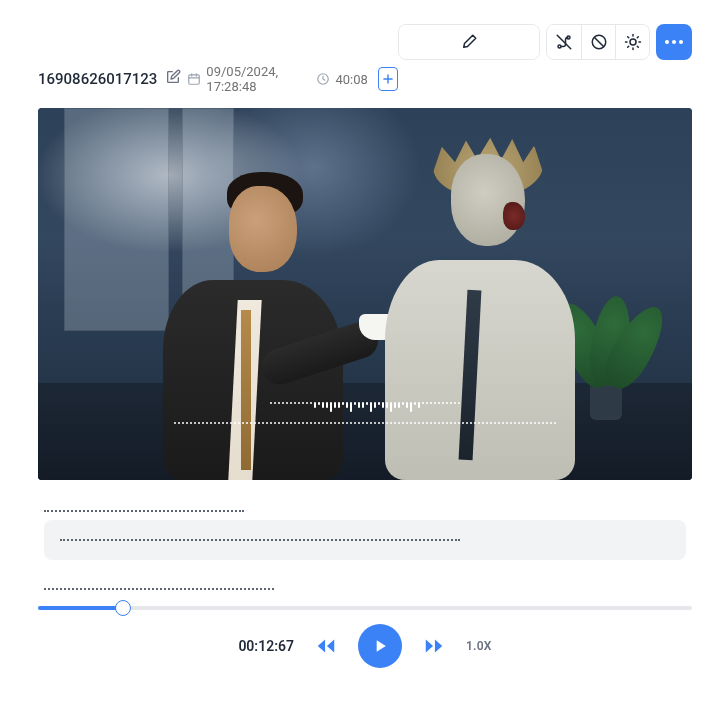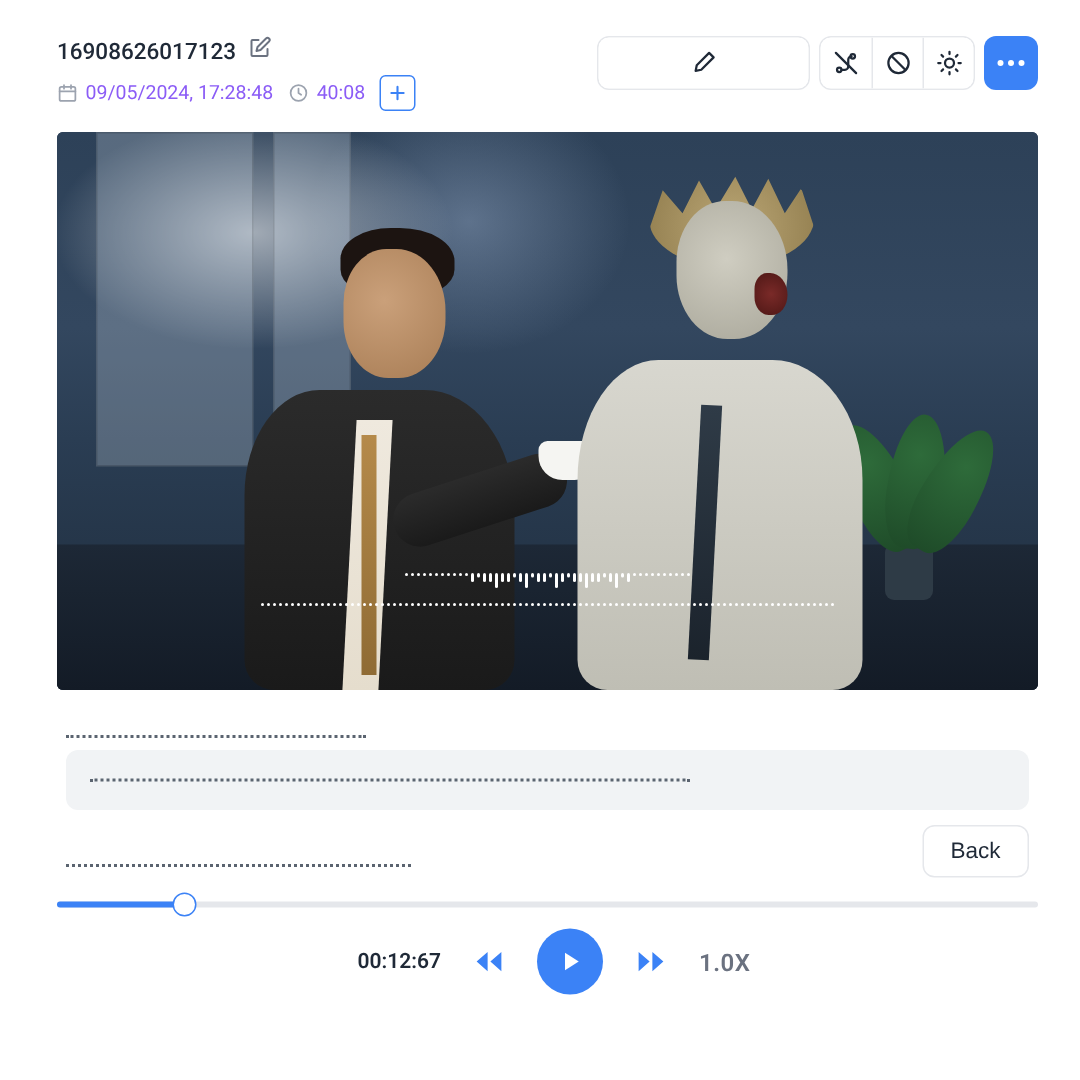--- a/index.html
+++ b/index.html
@@ -8,24 +8,24 @@
     background: #fff;
     width: 720px;
     height: 720px;
     overflow: hidden;
     color: #111;
   }
   .wrap { padding: 24px 28px 0 38px; }
 
   
   .head { display: flex; align-items: flex-start; justify-content: space-between; }
-  .head-left { display: flex; flex-direction: column; gap: 6px; }
+  .head-left { display: flex; flex-direction: row; gap: 6px; margin-top: 40px; }
   .title-row { display: flex; align-items: center; gap: 8px; }
   .title { font-size: 15px; font-weight: 500; color: #1f2937; }
-  .meta-row { display: flex; align-items: center; gap: 10px; font-size: 13px; color: #8b5cf6; }
+  .meta-row { display: flex; align-items: center; gap: 10px; font-size: 13px; color: #737373; }
   .meta-item { display: flex; align-items: center; gap: 5px; }
   .meta-icon { width: 14px; height: 14px; flex: none; }
   .add-btn {
     width: 24px; height: 24px; border: 1px solid #3b82f6; border-radius: 4px;
     background: #fff; display: flex; align-items: center; justify-content: center;
     cursor: pointer;
   }
   .add-btn svg { width: 14px; height: 14px; }
 
   .toolbar { display: flex; gap: 6px; align-items: center; }
@@ -139,21 +139,21 @@
   .transport {
     margin-top: 6px; display:flex; align-items:center; justify-content:center; gap:18px;
   }
   .time-label { font-size:14px; font-weight:600; color:#1f2937; min-width:70px; text-align:right; }
   .tbtn { border:none; background:transparent; cursor:pointer; display:flex; align-items:center; justify-content:center; }
   .skip { width:28px; height:28px; }
   .play-btn {
     width:44px; height:44px; border-radius:50%; background:#3b82f6; color:#fff;
     display:flex; align-items:center; justify-content:center; cursor:pointer; border:none;
   }
-  .speed { font-size:16px; font-weight:600; color:#6b7280; letter-spacing:0.02em; min-width:40px; }
+  .speed { font-size:12px; font-weight:600; color:#6b7280; letter-spacing:0.02em; min-width:40px; }
 </style>
 </head>
 <body>
 
 <div class="wrap">
   <div class="head">
     <div class="head-left">
       <div class="title-row">
         <span class="title">16908626017123</span>
         <span style="cursor:pointer">
@@ -410,21 +410,20 @@
     <div class="dotted-row">
         <div class="dotted d1"></div>
       </div>
     <div class="input-block">
       <div class="dotted d2"></div>
     </div>
     <div class="row3">
       <div class="dotted-row" style="flex:0 0 auto">
           <div class="dotted d3"></div>
         </div>
-      <button class="back-btn">Back</button>
     </div>
   </div>
 
   <div class="seek">
     <div class="seek-track"></div>
     <div class="seek-fill" id="seek-fill" style="width: 13%;"></div>
     <div class="seek-thumb" id="seek-thumb" style="left: calc(13% - 8px);"></div>
   </div>
 
   <div class="transport">

